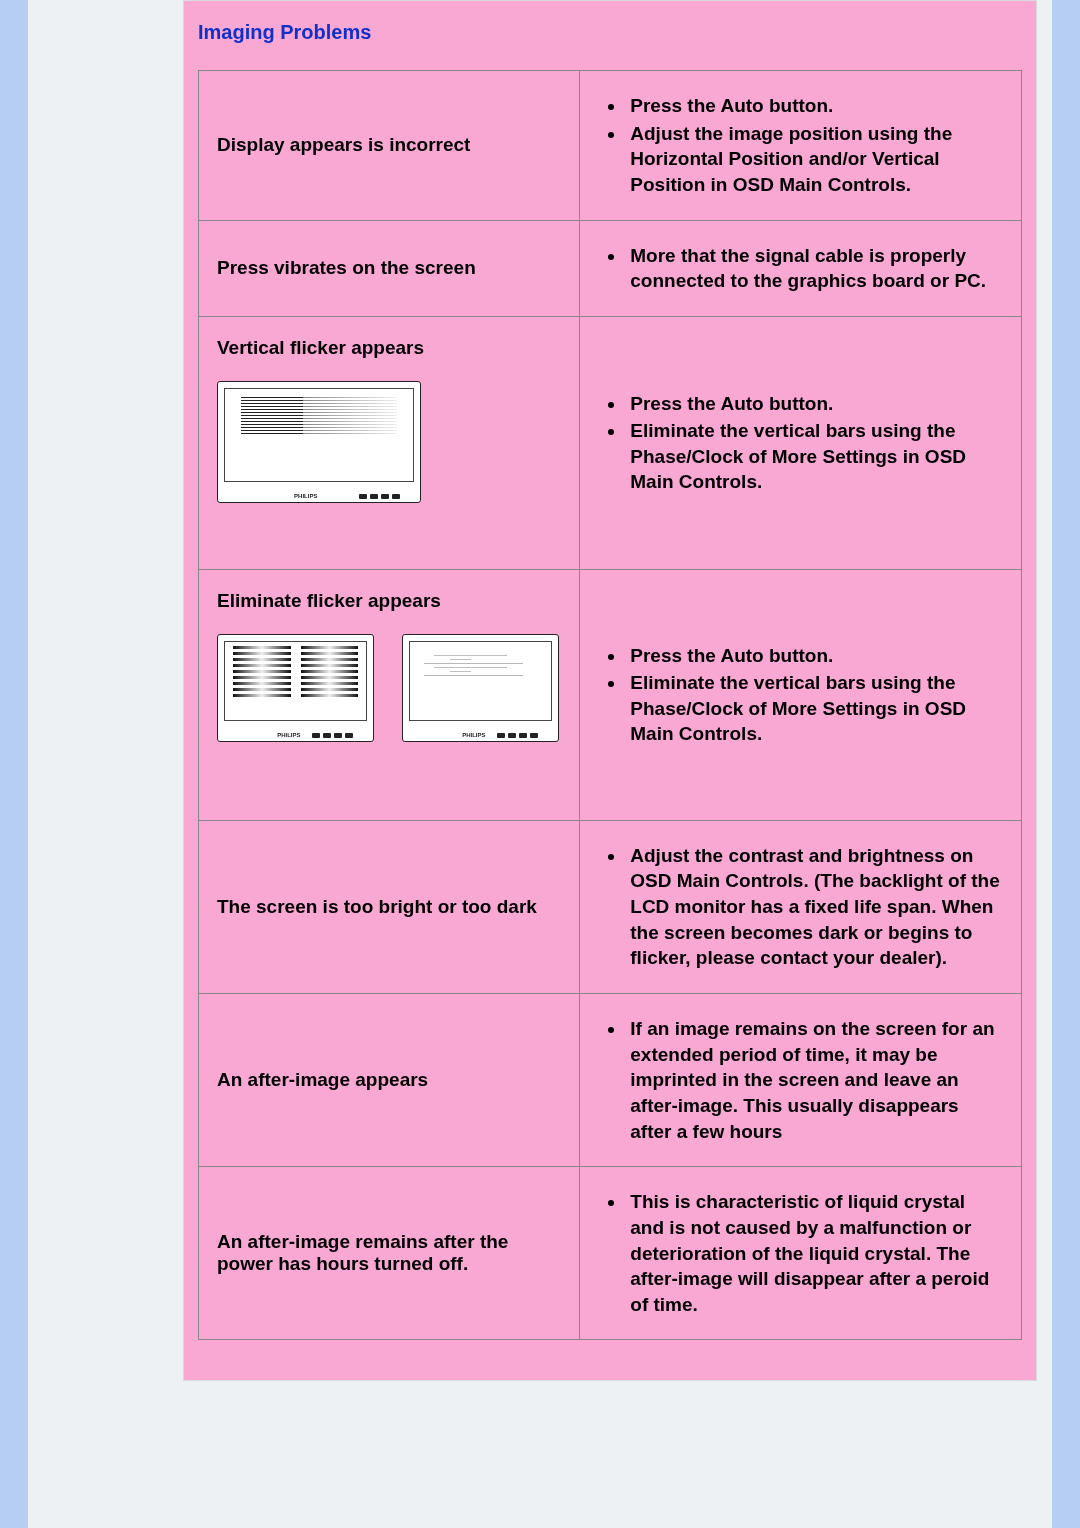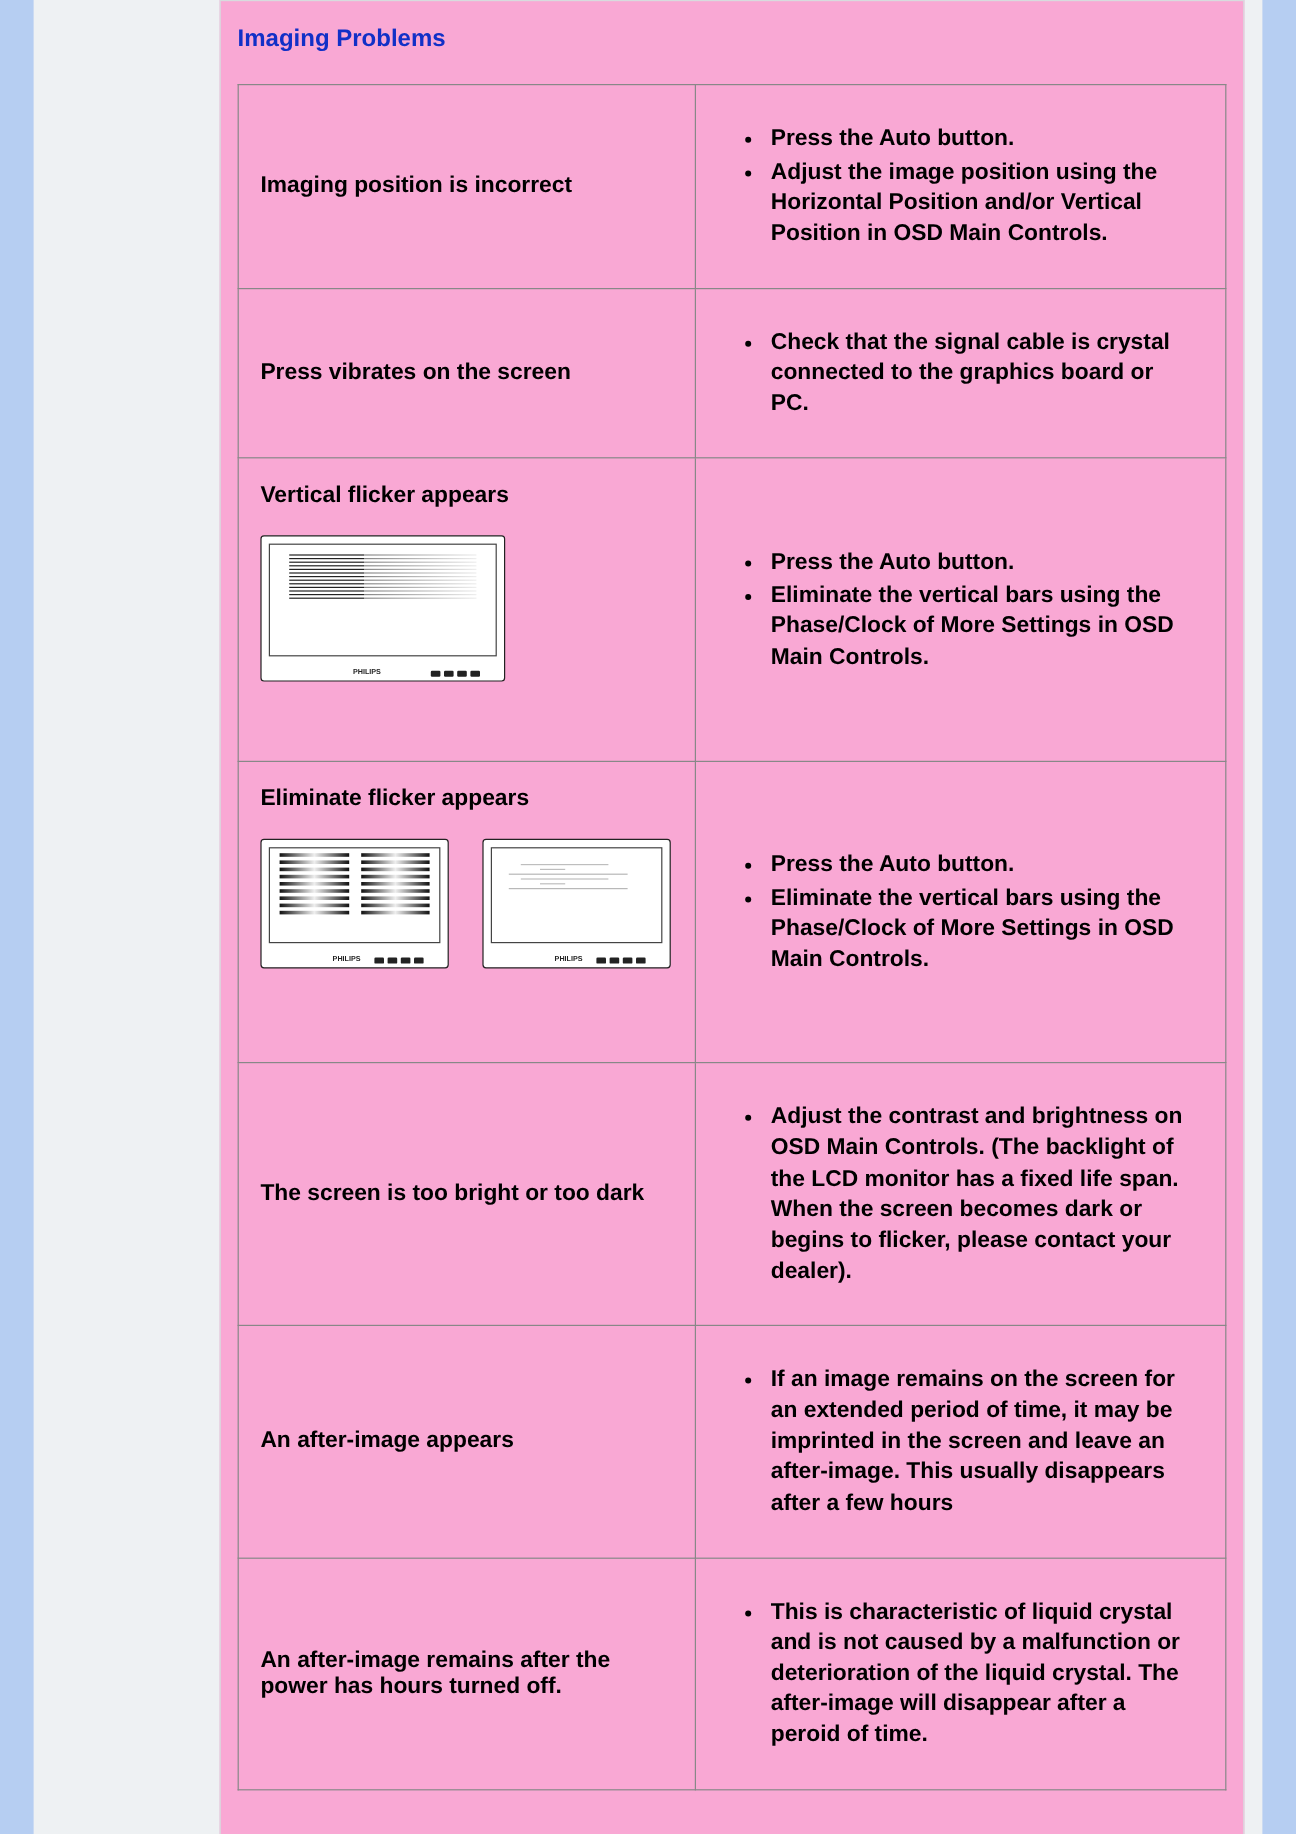--- a/index.html
+++ b/index.html
@@ -4,21 +4,21 @@
 <style>
 body { margin:0; background:#b6cef2; font-family:Arial,Helvetica,sans-serif; font-size:19px; }
 .sheet { background:#eef1f3; margin:0 28px; padding:0 5px; min-height:1528px; }
 .card { background:#f9a8d4; border:1px solid #d8dbde; margin:0; padding:12px 14px 40px; box-sizing:border-box; }
 .section-title { color:#1130c7; font-weight:bold; font-size:20px; margin:8px 0 26px; }
 .tbl { border-collapse:collapse; width:100%; table-layout:fixed; }
 .tbl td { border:1px solid #888; vertical-align:middle; padding:20px 18px; }
 .tbl td.left { width:46%; font-weight:bold; }
 .tbl td.left.top { vertical-align:top;margin-left:40px; }
 .tbl td.right { width:54%; font-weight:bold; }
-.tbl ul { margin:12px; padding-left:28px; }
+.tbl ul { margin:0; padding-left:28px; }
 .tbl ul li { margin:2px 0; padding-left:4px; line-height:1.35; }
 .figrow { margin:22px 0 10px; display:flex; gap:28px; }
 .mon { background:#fff; border:1px solid #222; position:relative; border-radius:3px; width:180px; }
 .mon.wide { width:202px; height:120px; }
 .mon.small { width:155px; height:106px; }
 .mon.lined { width:155px; height:106px; }
 .screen { position:absolute; top:6px; left:6px; right:6px; bottom:20px; border:1px solid #444; background:#fff; overflow:hidden; }
 .base { position:absolute; bottom:3px; left:12px; right:12px; height:10px; }
 .brand { position:absolute; left:36%; bottom:0; font-size:6px; color:#222; }
 .btns { position:absolute; right:8px; bottom:0; display:flex; gap:3px; }
@@ -36,33 +36,33 @@
 
 <div class="sheet">
 
   <div style="display:flex;">
     <div style="width:150px;"></div>
     <div class="card" style="flex:1;">
       <div class="section-title">Imaging Problems</div>
       <table class="tbl">
         <tbody>
             <tr>
-          <td class="left"><span>Imaging position is incorrect</span></td>
+          <td class="left"><span>Display appears is incorrect</span></td>
           <td class="right">
             <ul>
               <li>Press the Auto button.</li>
               <li>Adjust the image position using the Horizontal Position and/or Vertical Position in OSD Main Controls.</li>
             </ul>
           </td>
         </tr>
         <tr>
           <td class="left"><span>Press vibrates on the screen</span></td>
           <td class="right">
             <ul>
-              <li>Check that the signal cable is crystal connected to the graphics board or PC.</li>
+              <li>More that the signal cable is properly connected to the graphics board or PC.</li>
             </ul>
           </td>
         </tr>
         <tr>
           <td class="left top">
             <span>Vertical flicker appears</span>
             <div class="figrow">
               <div class="mon wide">
                 <div class="screen" style="padding:6px 16px;">
                   <div class="hline"></div>

